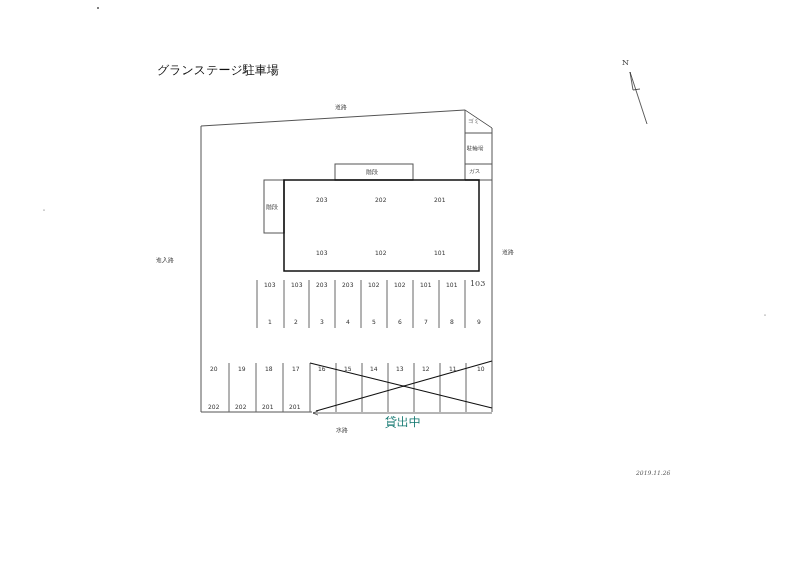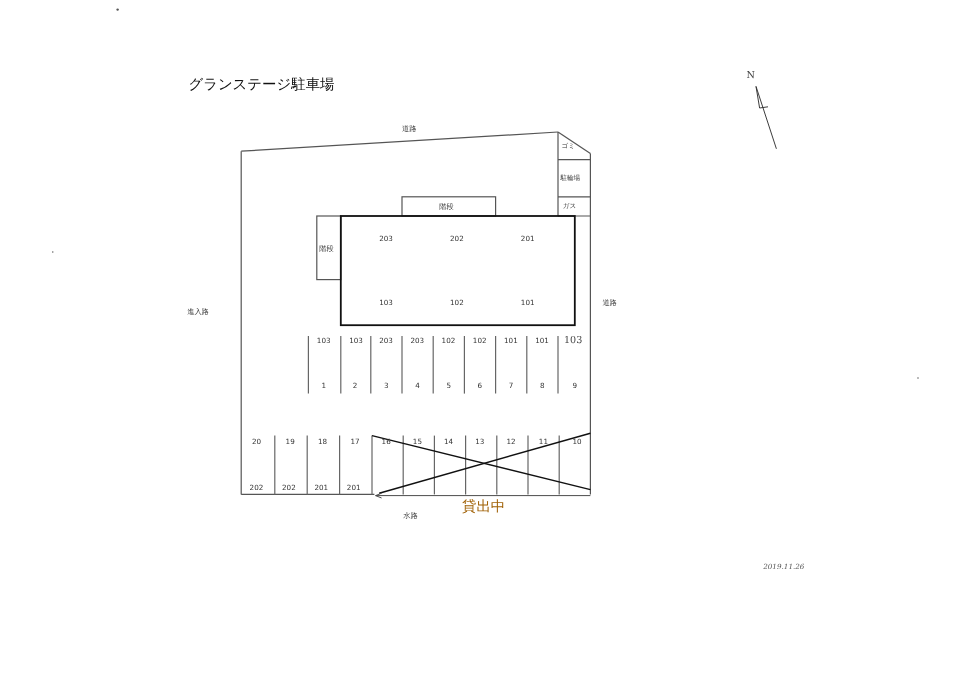--- a/index.html
+++ b/index.html
@@ -133,15 +133,15 @@
 <div class="t" style="left:292px;top:365px;">17</div>
 <div class="t" style="left:289px;top:403px;">201</div>
 <div class="t" style="left:318px;top:365px;">16</div>
 <div class="t" style="left:344px;top:365px;">15</div>
 <div class="t" style="left:370px;top:365px;">14</div>
 <div class="t" style="left:396px;top:365px;">13</div>
 <div class="t" style="left:422px;top:365px;">12</div>
 <div class="t" style="left:449px;top:365px;">11</div>
 <div class="t" style="left:477px;top:365px;">10</div>
 
-<div class="t hand" style="left:385px;top:414px;font-size:12px;color:#a16207;">貸出中</div>
+<div class="t hand" style="left:385px;top:414px;font-size:12px;color:#0f766e;">貸出中</div>
 <div class="t hand" style="left:622px;top:58px;font-size:8px;">N</div>
 <div class="t hand" style="left:636px;top:469px;font-size:6px;color:#555;font-style:italic;">2019.11.26</div>
 
 </body></html>

